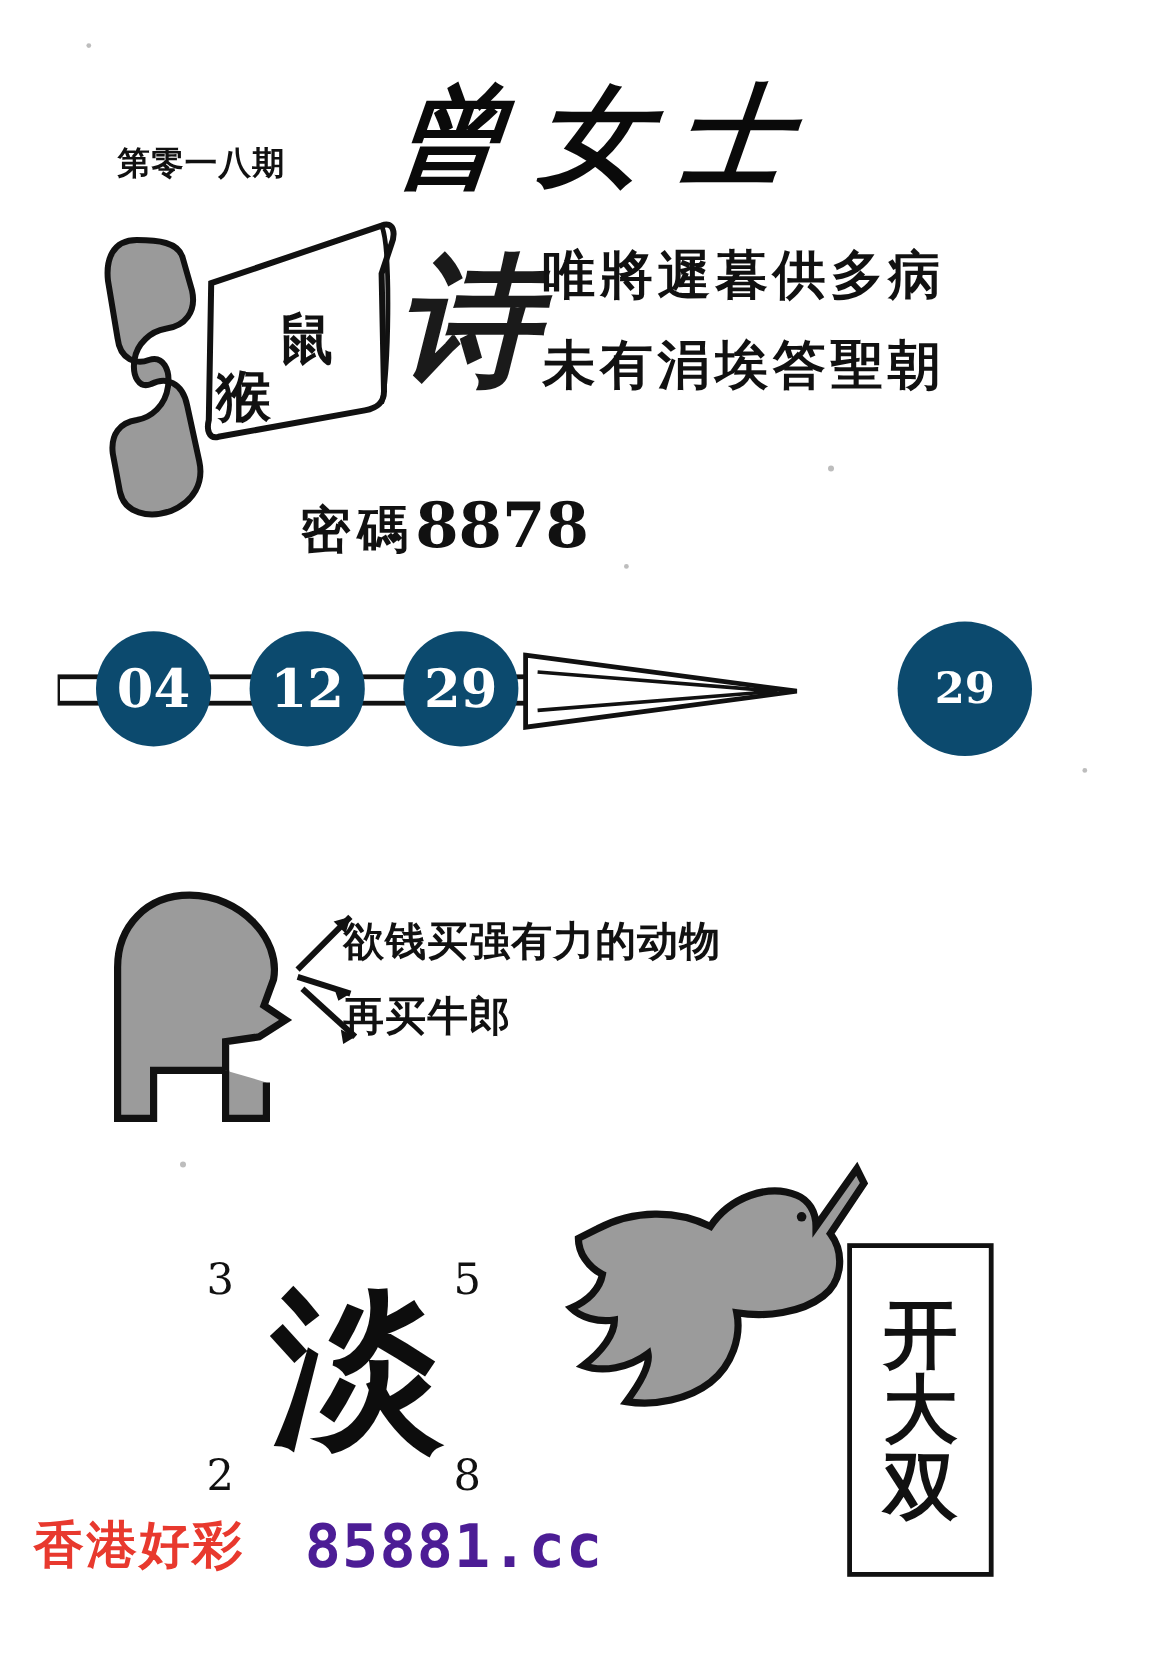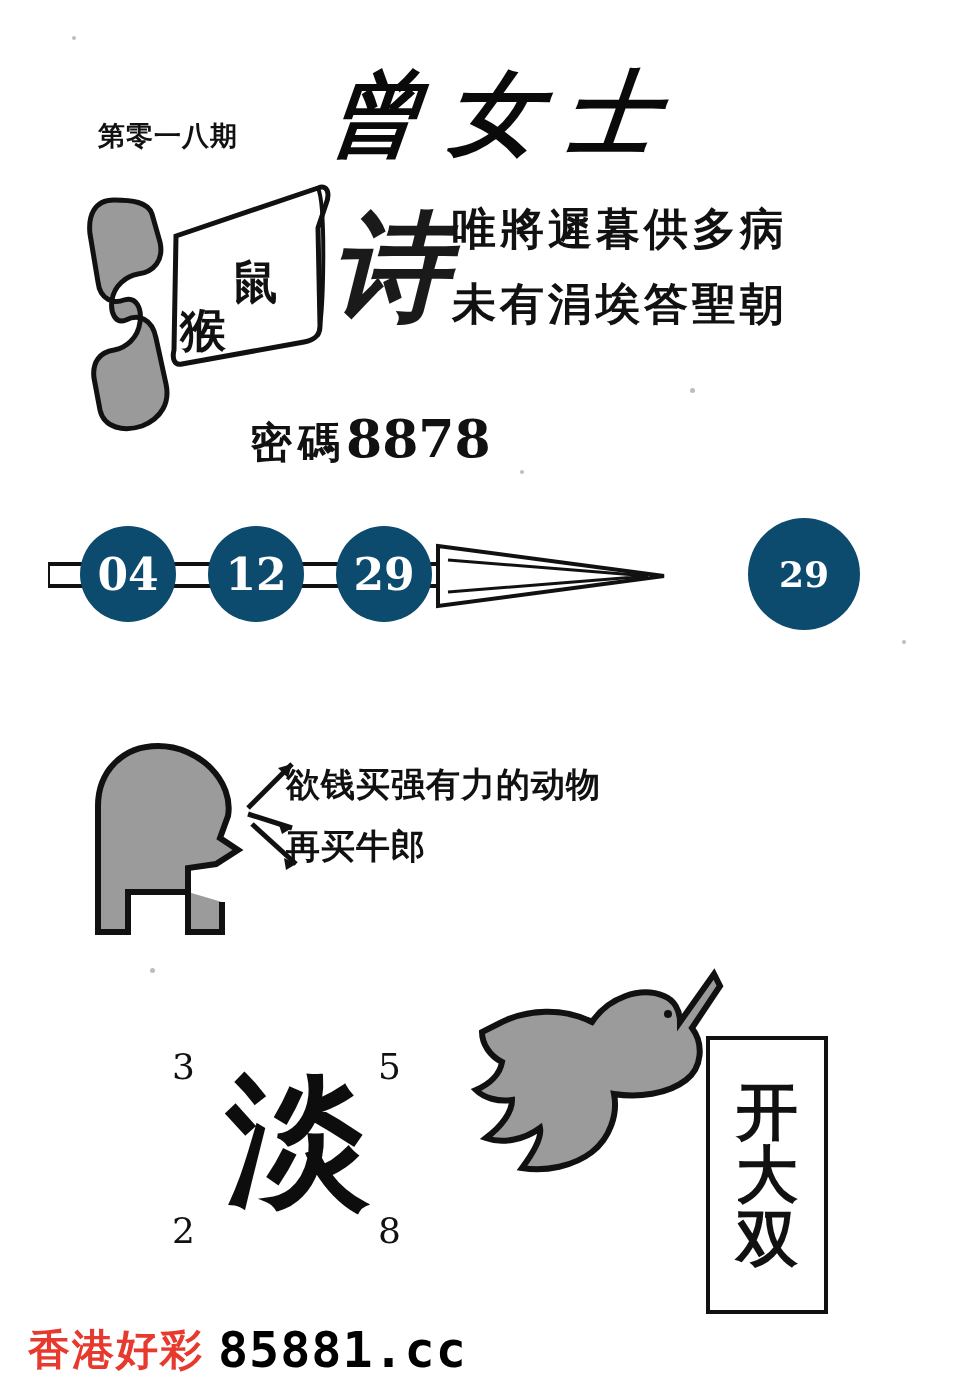--- a/index.html
+++ b/index.html
@@ -238,41 +238,42 @@
     font-family: "DejaVu Serif", serif;
     font-size: 62px;
     font-weight: 700;
     color: #111;
     line-height: 1.02;
   }
   
   .footer {
     position: absolute;
     left: 0;
-    top: 1316px;
+    top: 1260px;
     width: 961px;
     height: 68px;
     display: flex;
-    align-items: center;
+    align-items: flex-start;
+    gap: 20px;
   }
   .footer-brand {
     margin-left: 28px;
     font-family: "DejaVu Sans", sans-serif;
     font-size: 42px;
     font-weight: 700;
     color: #e8392e;
     letter-spacing: 2px;
     white-space: nowrap;
   }
   .footer-site {
-    margin-left: 14px;
+    margin-left: 30px;
     font-family: "DejaVu Sans Mono", monospace;
     font-size: 50px;
     font-weight: 700;
-    color: #000000;
+    color: #4c1d95;
     letter-spacing: 1px;
     white-space: nowrap;
   }
   
   .speck {
     position: absolute;
     background: #bdbdbd;
     border-radius: 50%;
   }
 </style>

